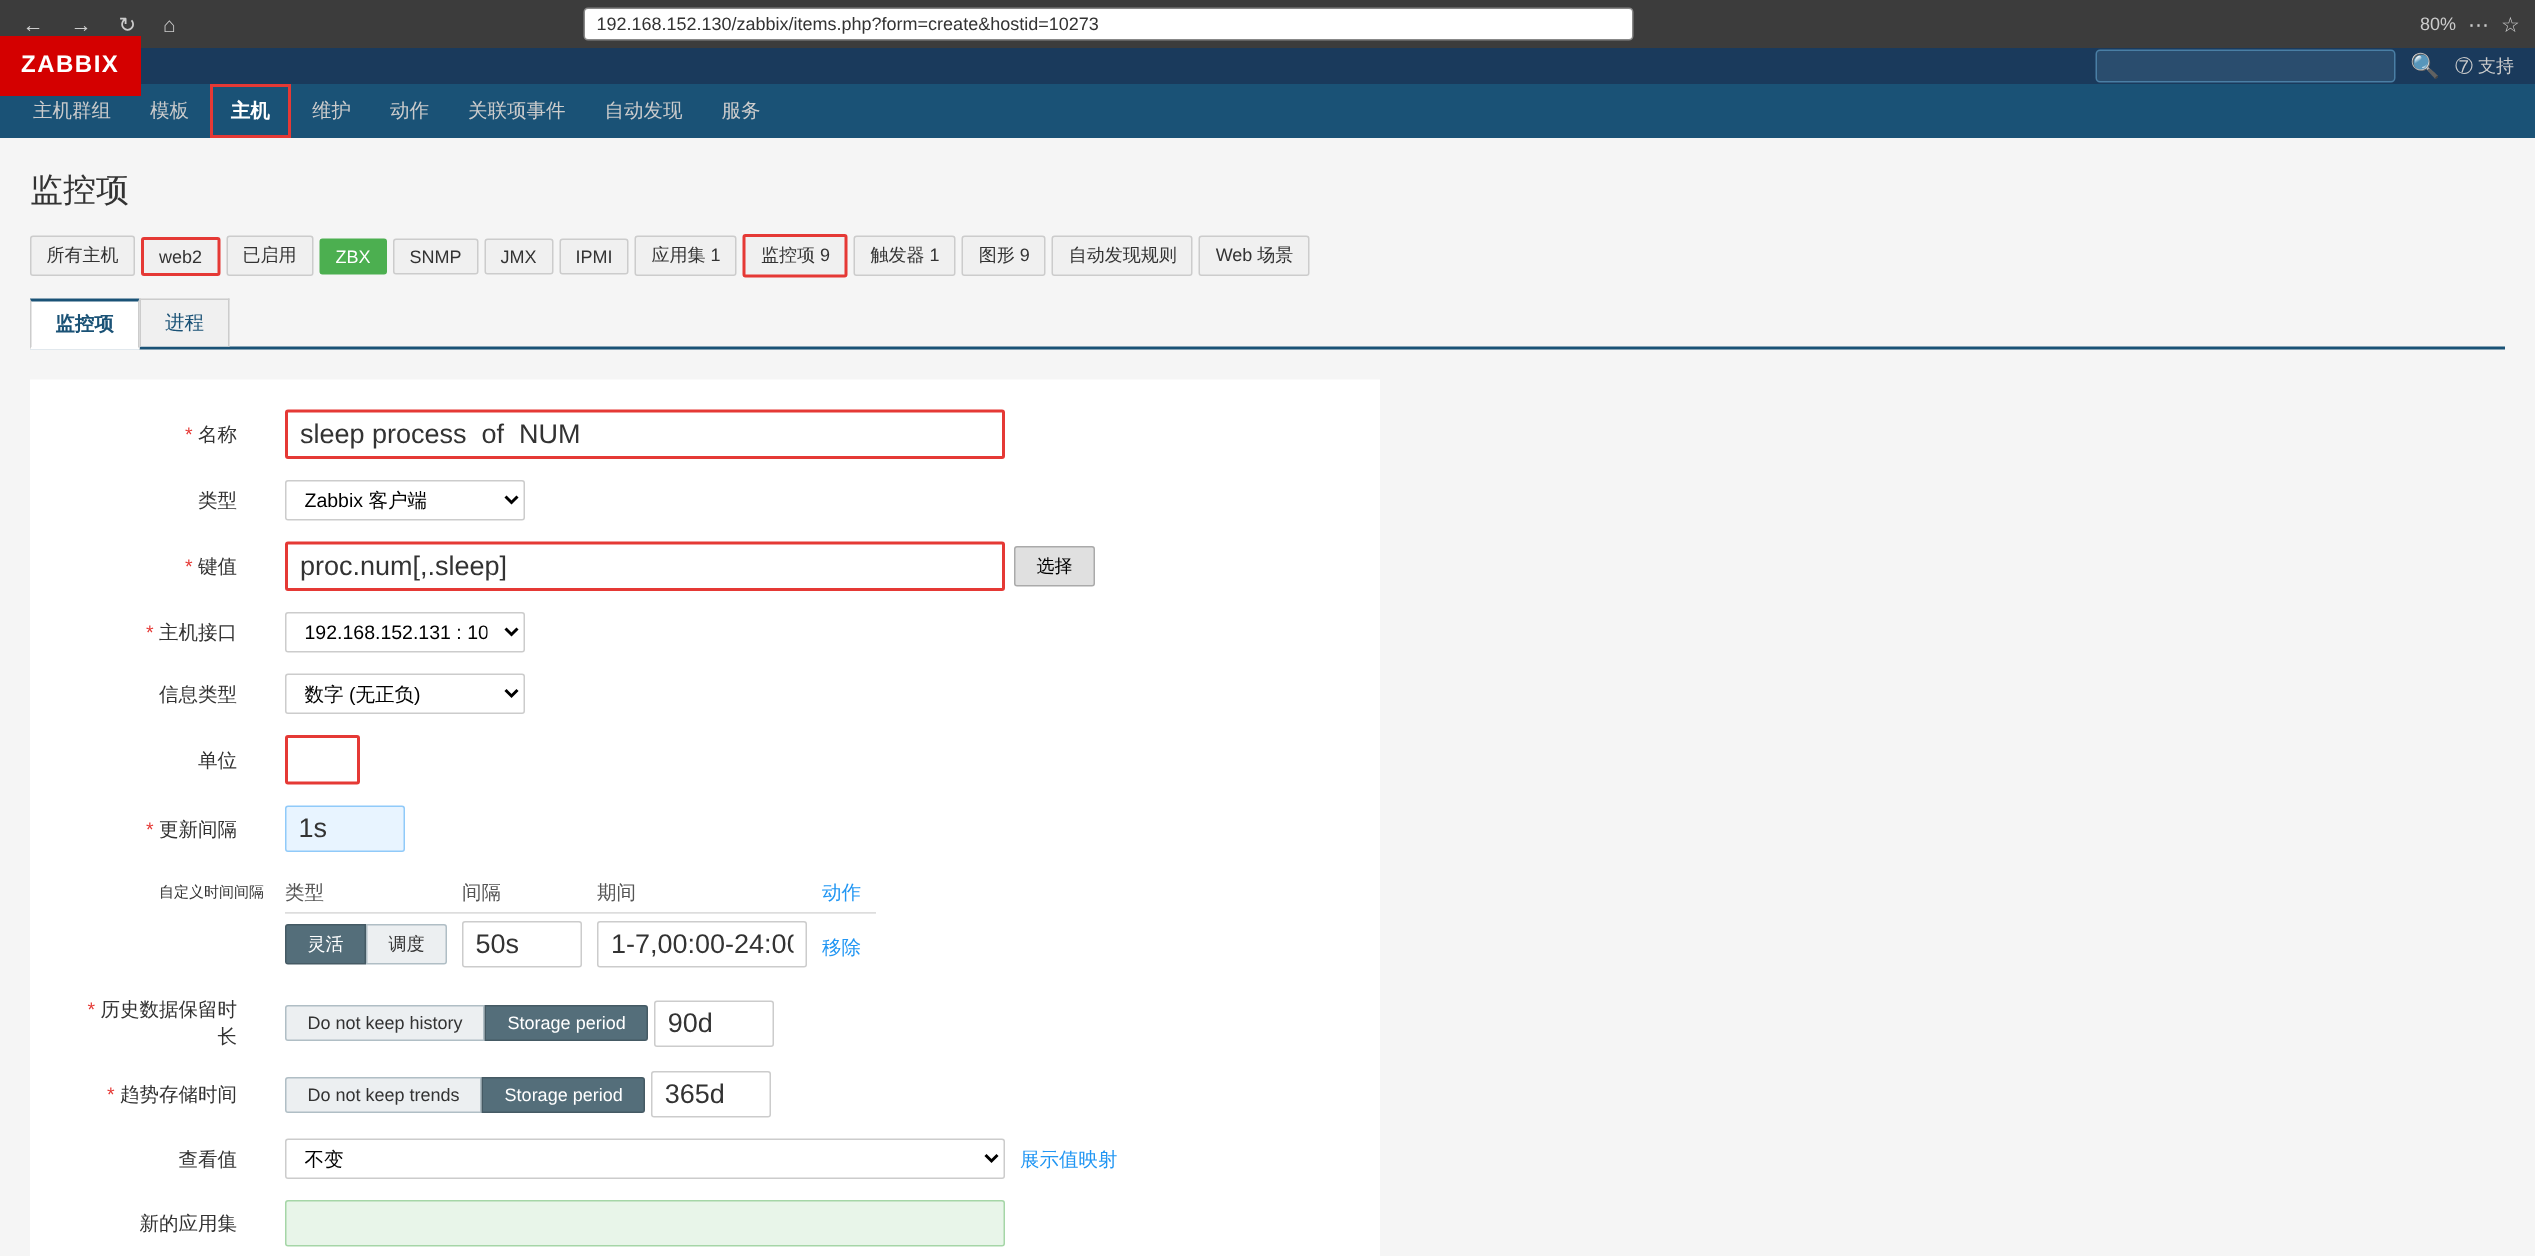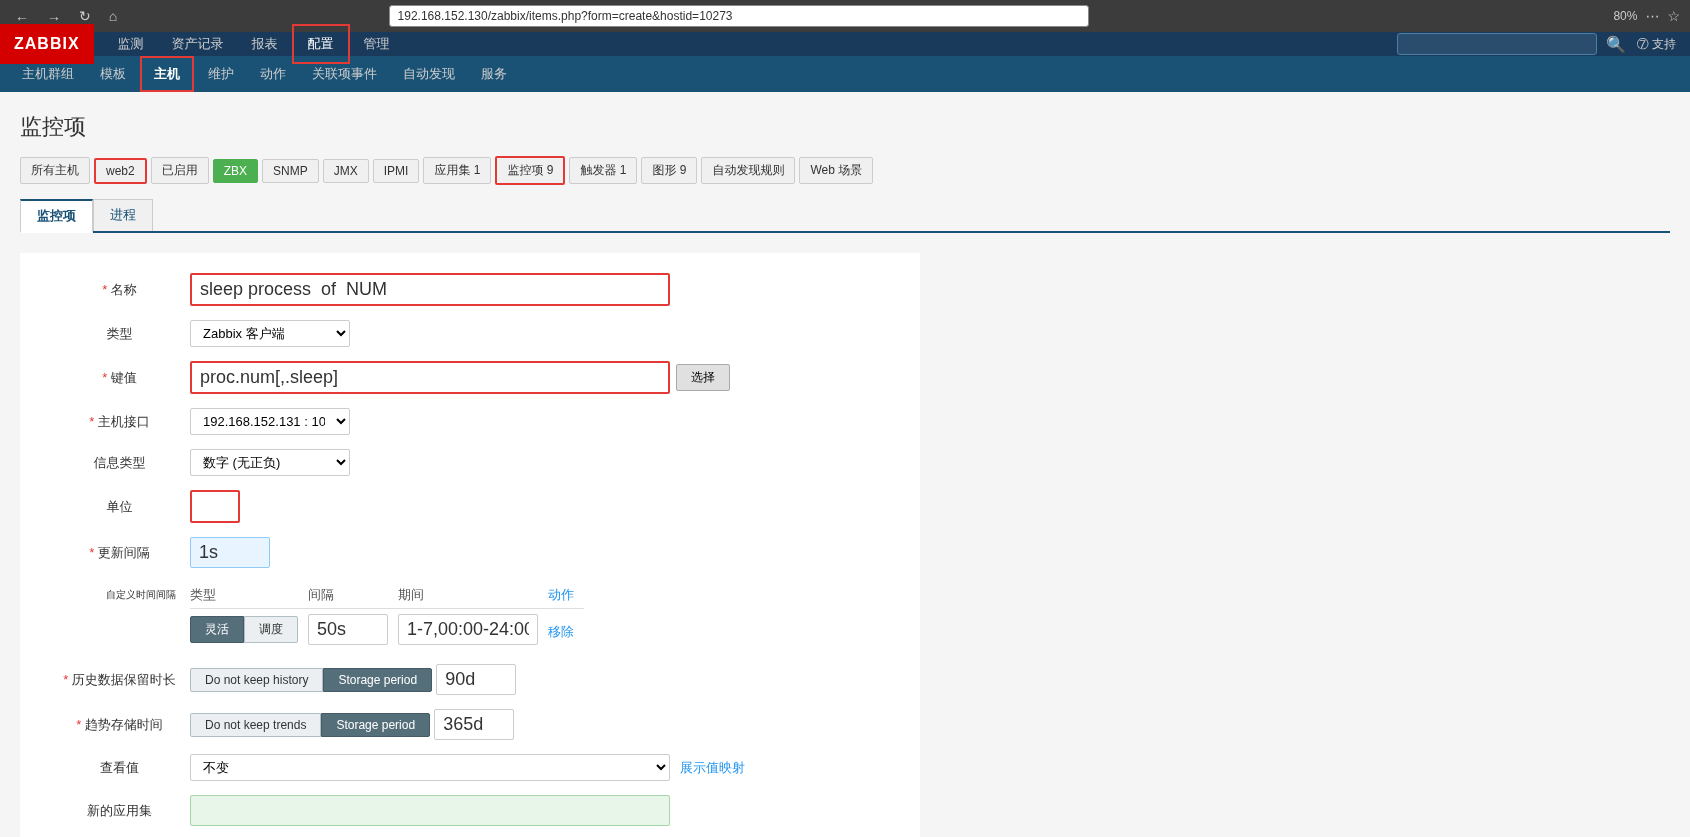--- a/index.html
+++ b/index.html
@@ -211,22 +211,22 @@
       padding: 20px 30px;
       max-width: 900px;
     }
     .form-row {
       display: flex;
       align-items: center;
       margin-bottom: 14px;
     }
     .form-label {
       width: 140px;
-      text-align: center;
-      padding-right: 1px;
+      text-align: right;
+      padding-right: 32px;
       color: #333;
       font-size: 13px;
       flex-shrink: 0;
     }
     .form-label.required::before {
       content: '* ';
       color: #e53935;
     }
     .form-input {
       border: 1px solid #ccc;
@@ -352,27 +352,20 @@
   </div>
   <span class="browser-zoom">80%</span>
   <div class="browser-icons">
     <span>⋯</span>
     <span>☆</span>
   </div>
 </div>
 
 <div class="zabbix-topnav">
   <div class="zabbix-logo">ZABBIX</div>
-  <nav class="zabbix-menu">
-    <a class="zabbix-menu-item">监测</a>
-    <a class="zabbix-menu-item">资产记录</a>
-    <a class="zabbix-menu-item">报表</a>
-    <a class="zabbix-menu-item active-box">配置</a>
-    <a class="zabbix-menu-item">管理</a>
-  </nav>
   <div class="zabbix-right">
     <input class="search-box-top" type="text" style="">
     <span style="color:#ccc; font-size:16px;">🔍</span>
     <span class="support-link">⑦ 支持</span>
   </div>
 </div>
 
 <div class="second-nav">
   <a class="second-nav-item">主机群组</a>
   <a class="second-nav-item">模板</a>

